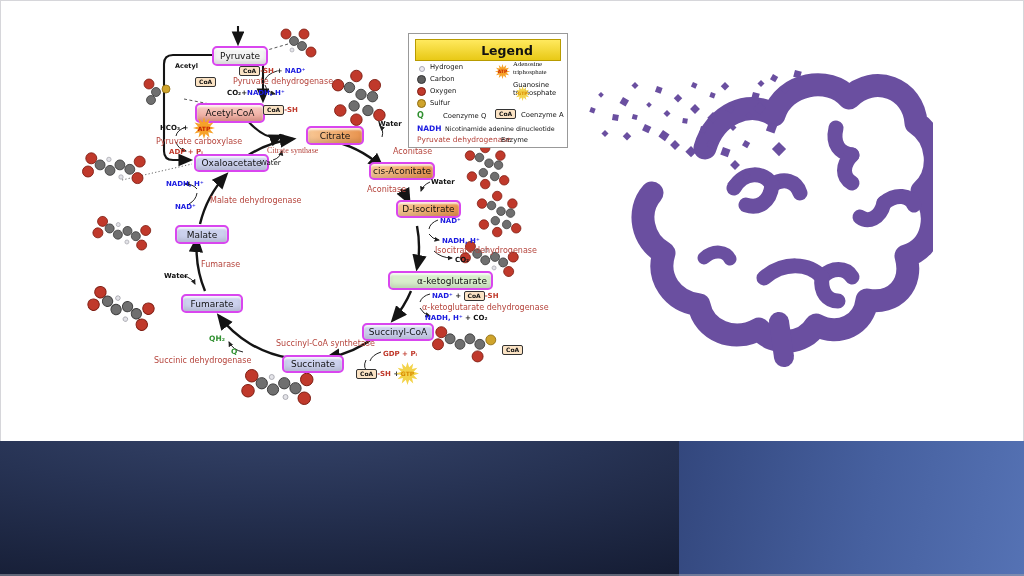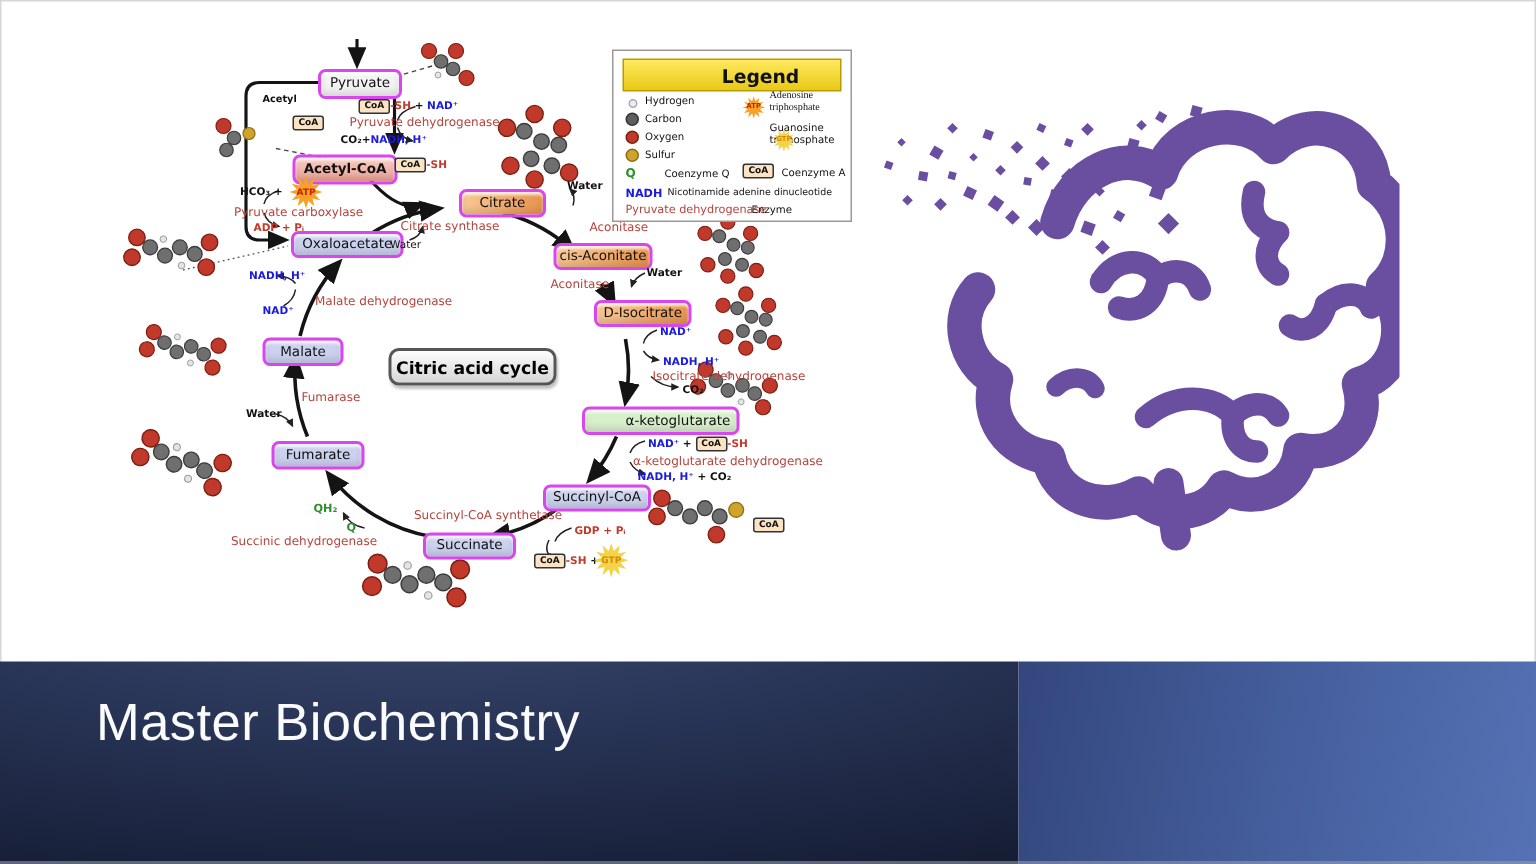--- a/index.html
+++ b/index.html
@@ -189,50 +189,49 @@
       <use href="#molL" transform="translate(100,218) rotate(8)"></use>
       <use href="#molL" transform="translate(98,288) rotate(15) scale(1.15)"></use>
       <use href="#molL" transform="translate(248,372) scale(1.25)"></use>
       <use href="#molC" transform="translate(438,330) scale(1.1)"></use>
       <use href="#molL" transform="translate(468,243) rotate(10)"></use>
       <use href="#molB" transform="translate(482,196) scale(.95)"></use>
       <use href="#molB" transform="translate(470,148) scale(.95)"></use>
     </svg>
 
     <div class="mbox gry" style="left:212px;top:46px;width:52px;height:16px;">Pyruvate</div>
-    <div class="mbox pnk" style="left:195px;top:103px;width:66px;height:16px;font-weight:bold;">Acetyl-CoA</div>
+    <div class="mbox pnk" style="left:195px;top:103px;width:66px;height:16px;">Acetyl-CoA</div>
     <div class="mbox org" style="left:286px;top:126px;width:54px;height:15px;margin-left:20px;">Citrate</div>
     <div class="mbox org" style="left:369px;top:162px;width:62px;height:14px;">cis-Aconitate</div>
     <div class="mbox org" style="left:396px;top:200px;width:61px;height:14px;">D-Isocitrate</div>
     <div class="mbox grnbox" style="left:388px;top:271px;width:78px;height:15px;padding-left:23px;">α-ketoglutarate</div>
     <div class="mbox lav" style="left:362px;top:323px;width:68px;height:14px;">Succinyl-CoA</div>
     <div class="mbox lav" style="left:282px;top:355px;width:58px;height:14px;">Succinate</div>
     <div class="mbox lav" style="left:181px;top:294px;width:58px;height:15px;">Fumarate</div>
     <div class="mbox lav" style="left:175px;top:225px;width:50px;height:15px;">Malate</div>
     <div class="mbox lav" style="left:194px;top:154px;width:71px;height:14px;">Oxaloacetate</div>
-    <div class="center-box" style="left:259px;top:232px;width:108px;height:21px;">Citric acid cycle</div>
 
     <span class="ann blk" style="left:175px;top:62px;font-size:6.5px;">Acetyl</span>
     <span class="ann" style="left:195px;top:77px;"><span class="coachip">CoA</span></span>
 
     <span class="ann" style="left:239px;top:66px;"><span class="coachip">CoA</span><span class="red">-SH</span><span class="blk"> + </span><span class="cof">NAD⁺</span></span>
     <span class="ann enz" style="left:233px;top:77px;">Pyruvate dehydrogenase</span>
     <span class="ann" style="left:227px;top:89px;"><span class="blk">CO₂+</span><span class="cof">NADH, H⁺</span></span>
 
     <span class="ann" style="left:263px;top:105px;"><span class="coachip">CoA</span><span class="red">-SH</span></span>
 
     <span class="ann blk" style="left:160px;top:124px;">HCO₃ + </span>
     <span class="star atp" style="left:193px;top:117px;width:22px;height:22px;">
         <i></i>
         <b>ATP</b>
       </span>
     <span class="ann enz" style="left:156px;top:137px;text-align:right;">Pyruvate carboxylase</span>
     <span class="ann red" style="left:169px;top:148px;">ADP + Pᵢ</span>
 
-    <span class="ann enz" style="left:267px;top:146px;">Citrate synthase</span>
+    <span class="ann enz" style="left:267px;top:146px;font-family:Liberation Serif, serif;">Citrate synthase</span>
     <span class="ann wtr" style="left:260px;top:159px;font-weight:normal;">Water</span>
 
     <span class="ann wtr" style="left:378px;top:120px;">Water</span>
     <span class="ann enz" style="left:393px;top:147px;">Aconitase</span>
     <span class="ann wtr" style="left:431px;top:178px;">Water</span>
     <span class="ann enz" style="left:367px;top:185px;">Aconitase</span>
 
     <span class="ann cof" style="left:440px;top:217px;">NAD⁺</span>
     <span class="ann cof" style="left:442px;top:237px;">NADH, H⁺</span>
     <span class="ann enz" style="left:435px;top:246px;">Isocitrate dehydrogenase</span>
@@ -361,15 +360,14 @@
       <rect class="bsq" width="9" height="9" transform="translate(186,70) rotate(20)"></rect>
       <rect class="bsq" width="10" height="10" transform="translate(196,90) rotate(45)"></rect>
     </g>
   </svg>
 
   <div class="band">
     <div class="band-left"></div>
     <div class="band-right"></div>
     <div class="band-edge"></div>
   </div>
-  <div class="title">Master Biochemistry</div>
 
 </div>
 
 </body></html>

